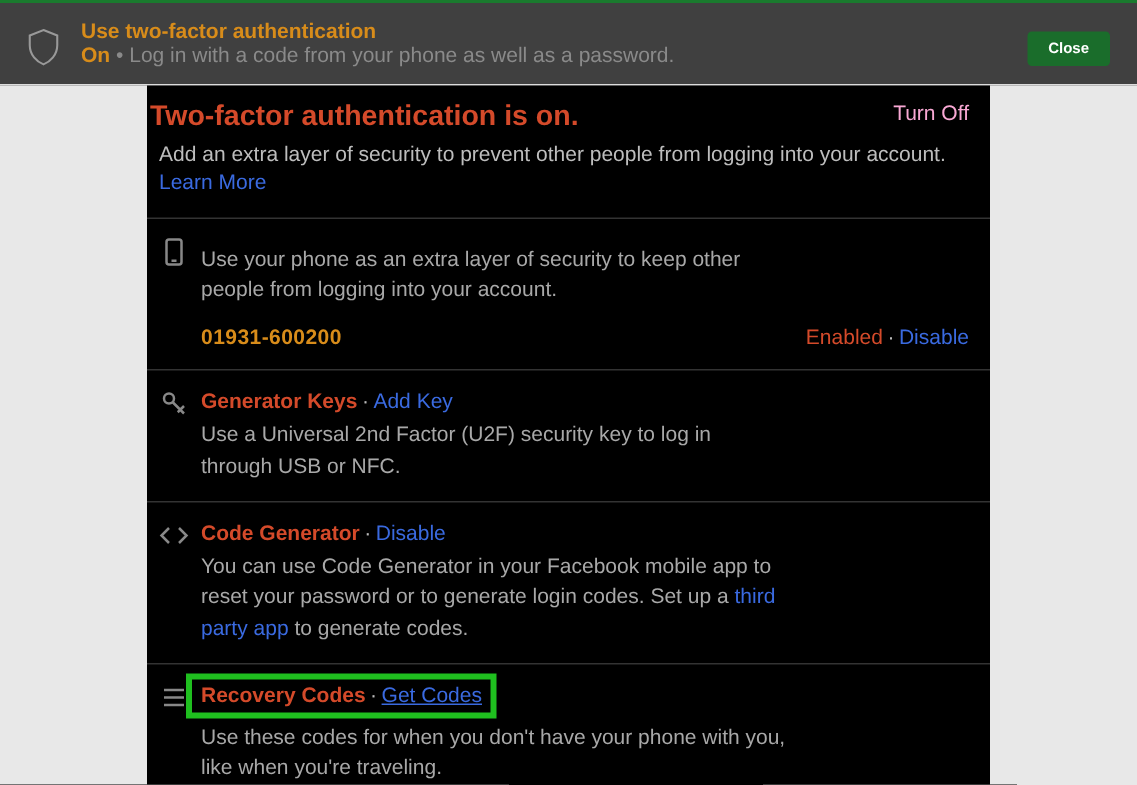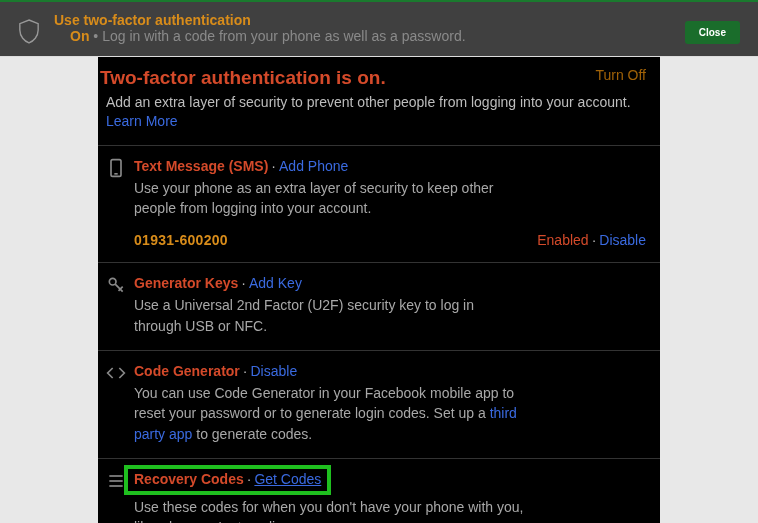--- a/index.html
+++ b/index.html
@@ -27,21 +27,20 @@
   .banner .shield-icon svg { width: 100%; height: 100%; }
   .banner-text { flex: 1; }
   .banner-title {
     font-weight: 600;
     font-size: 14px;
     color: #d88c1a;
   }
   .banner-sub {
     font-size: 14px;
     color: #8a8a8a;
-    margin-left: 16px;
   }
   .on-dot {
     color: #d88c1a;
     font-weight: 600;
   }
   .bullet { color: #8a8a8a; }
   .close-btn {
     background: #1a6d2b;
     color: #fff;
     border: none;
@@ -64,21 +63,21 @@
     display: flex;
     justify-content: space-between;
     padding: 0 14px 2px 2px;
   }
   .header-title {
     color: #d44a2a;
     font-weight: 600;
     font-size: 19px;
   }
   .turn-off {
-    color: #a16207;
+    color: #f9a8d4;
     font-size: 14px;
     cursor: pointer;
   }
   .header-desc {
     padding: 2px 14px 14px 8px;
     color: #bdbdbd;
     font-size: 14px;
     line-height: 1.35;
   }
   .link { color: #3a6ae0; cursor: pointer; }
@@ -173,23 +172,20 @@
     <span>Add an extra layer of security to prevent other people from logging into your account. </span><span class="link">Learn More</span>
   </div>
 
   <div class="sec">
     <span class="icon">
       <svg viewBox="0 0 24 24" fill="none" stroke="#888" stroke-width="2">
         <rect x="6" y="2" width="12" height="20" rx="2"></rect>
         <line x1="10" y1="19" x2="14" y2="19"></line>
       </svg>
     </span>
-    <div>
-      <span class="sec-title">Text Message (SMS)</span><span class="dot-sep">·</span><span class="sec-action">Add Phone</span>
-    </div>
     <div class="sec-desc">Use your phone as an extra layer of security to keep other people from logging into your account.</div>
     <div class="phone-row">
       <span class="phone-num">01931-600200</span>
       <span class="phone-status">
         <span class="enabled">Enabled</span><span class="dot-sep">·</span><span class="disable">Disable</span>
       </span>
     </div>
   </div>
 
   <div class="sec">

